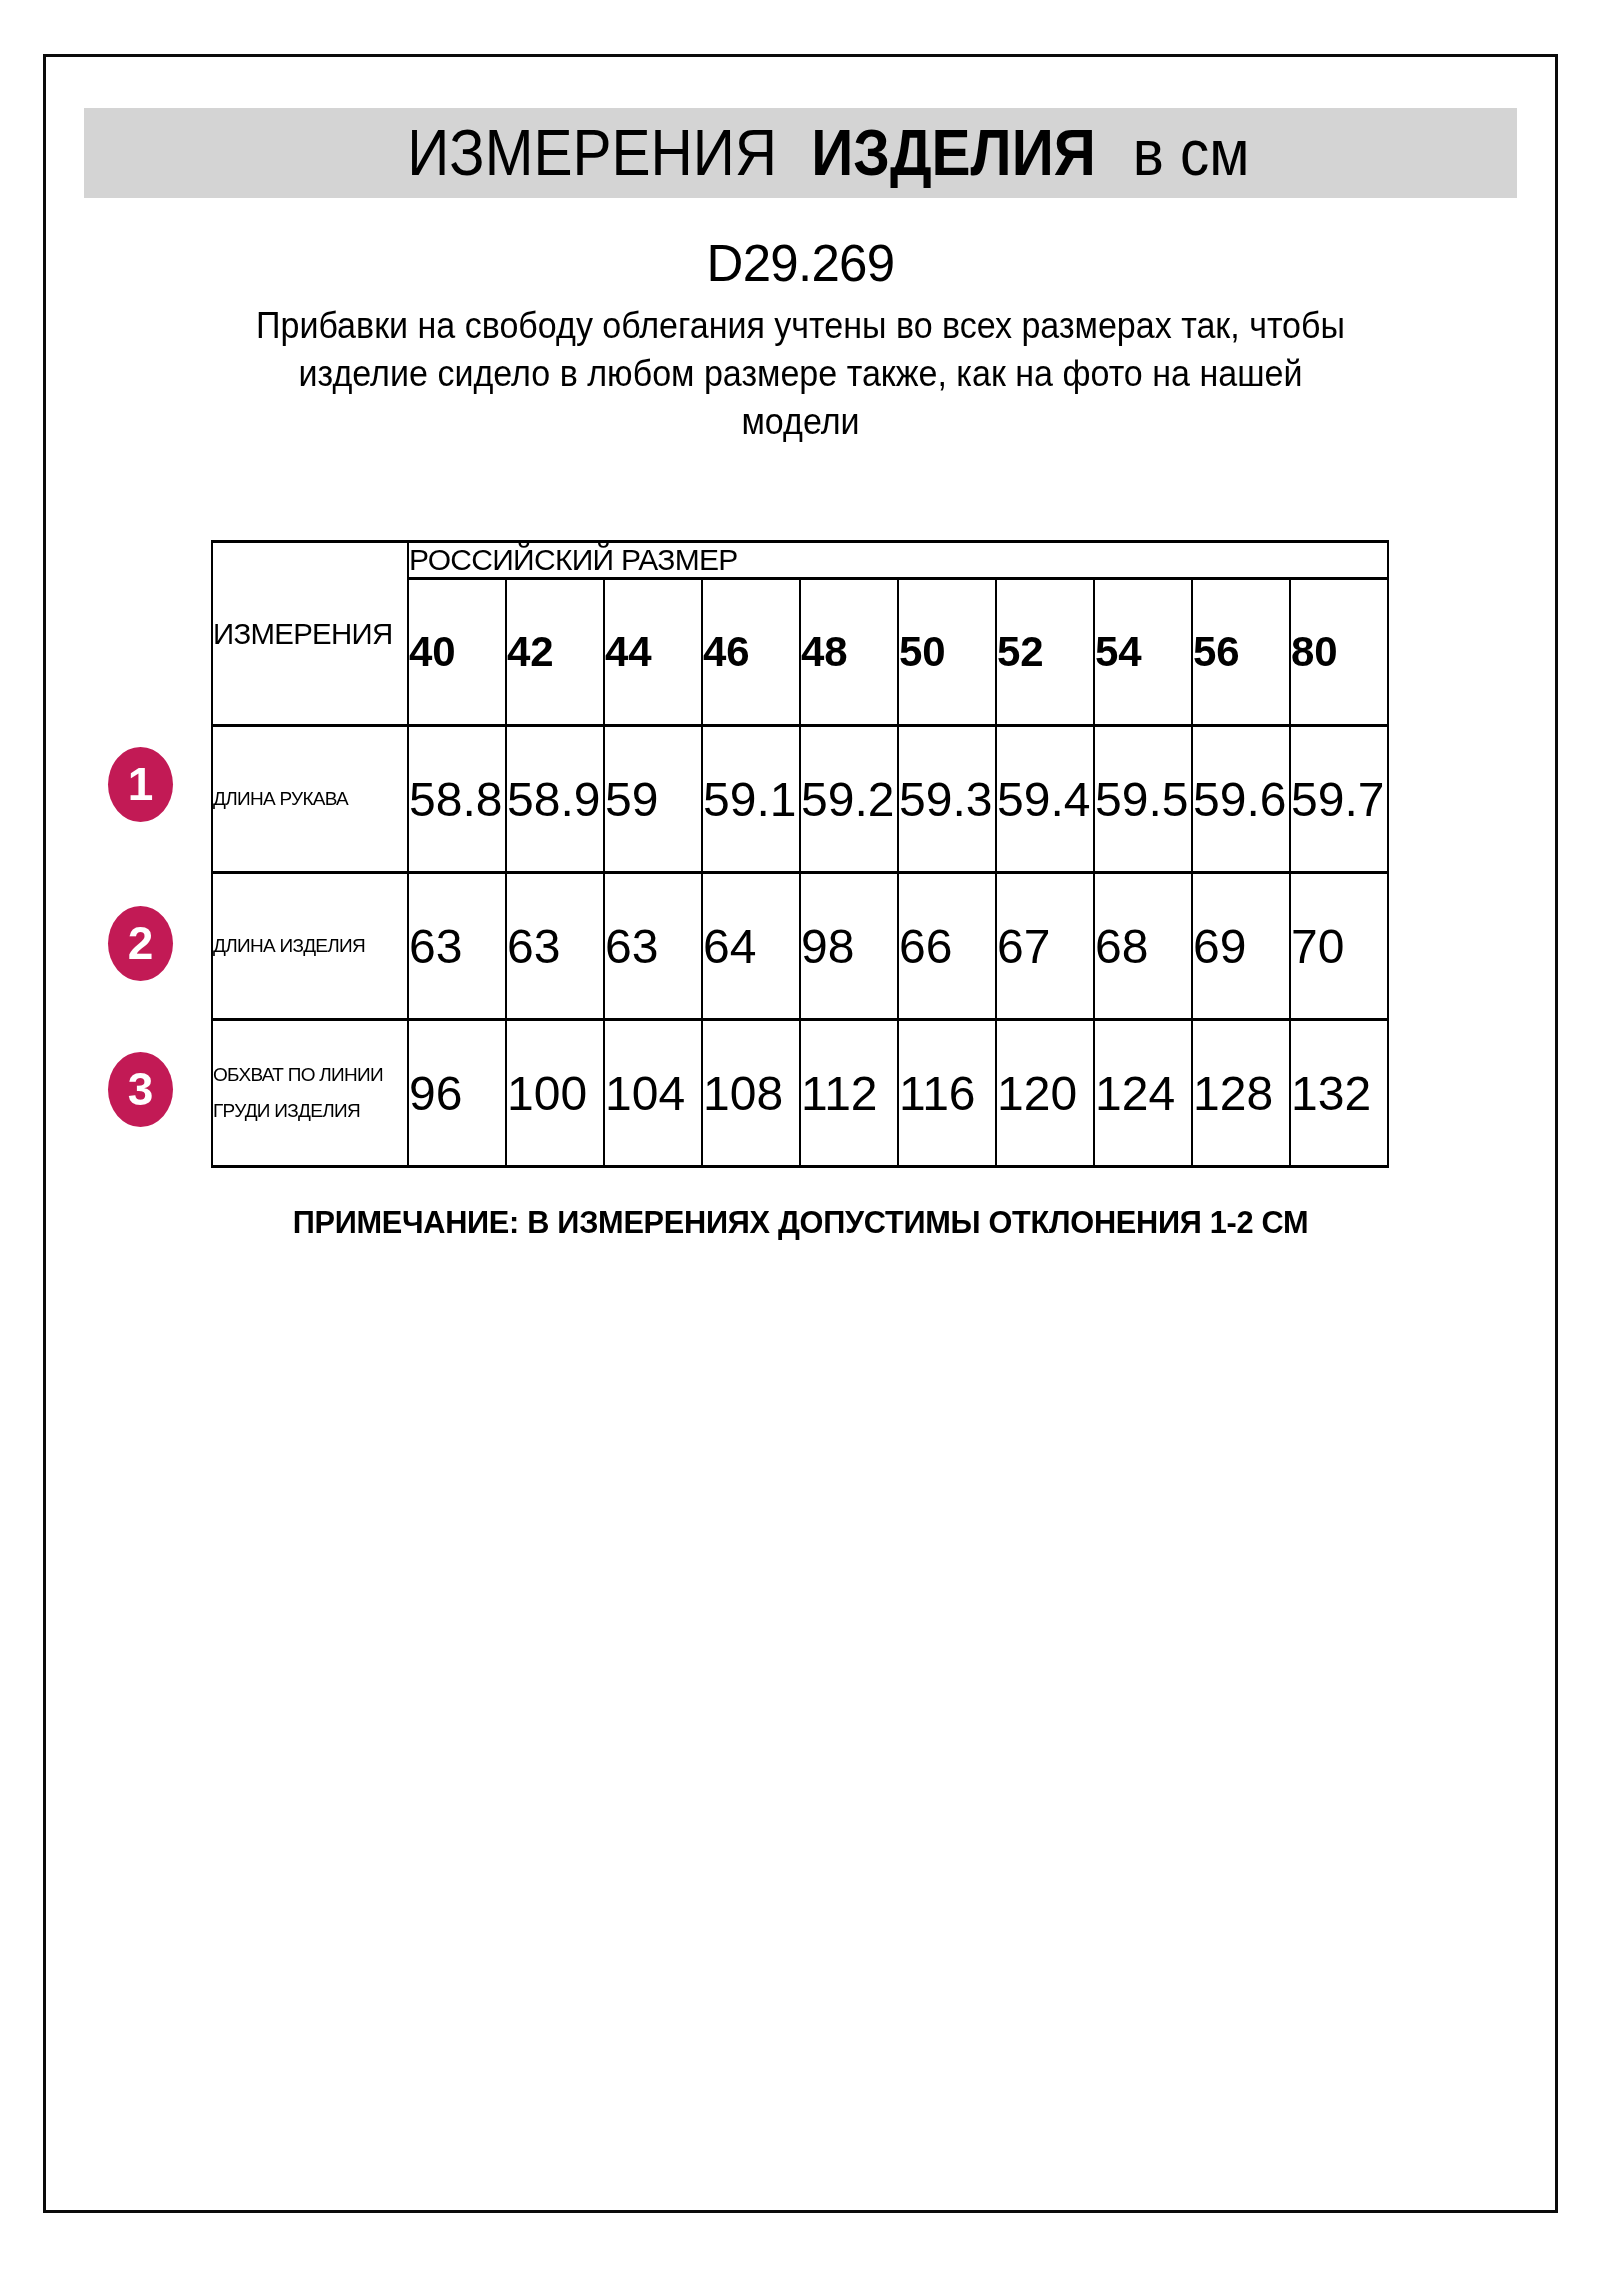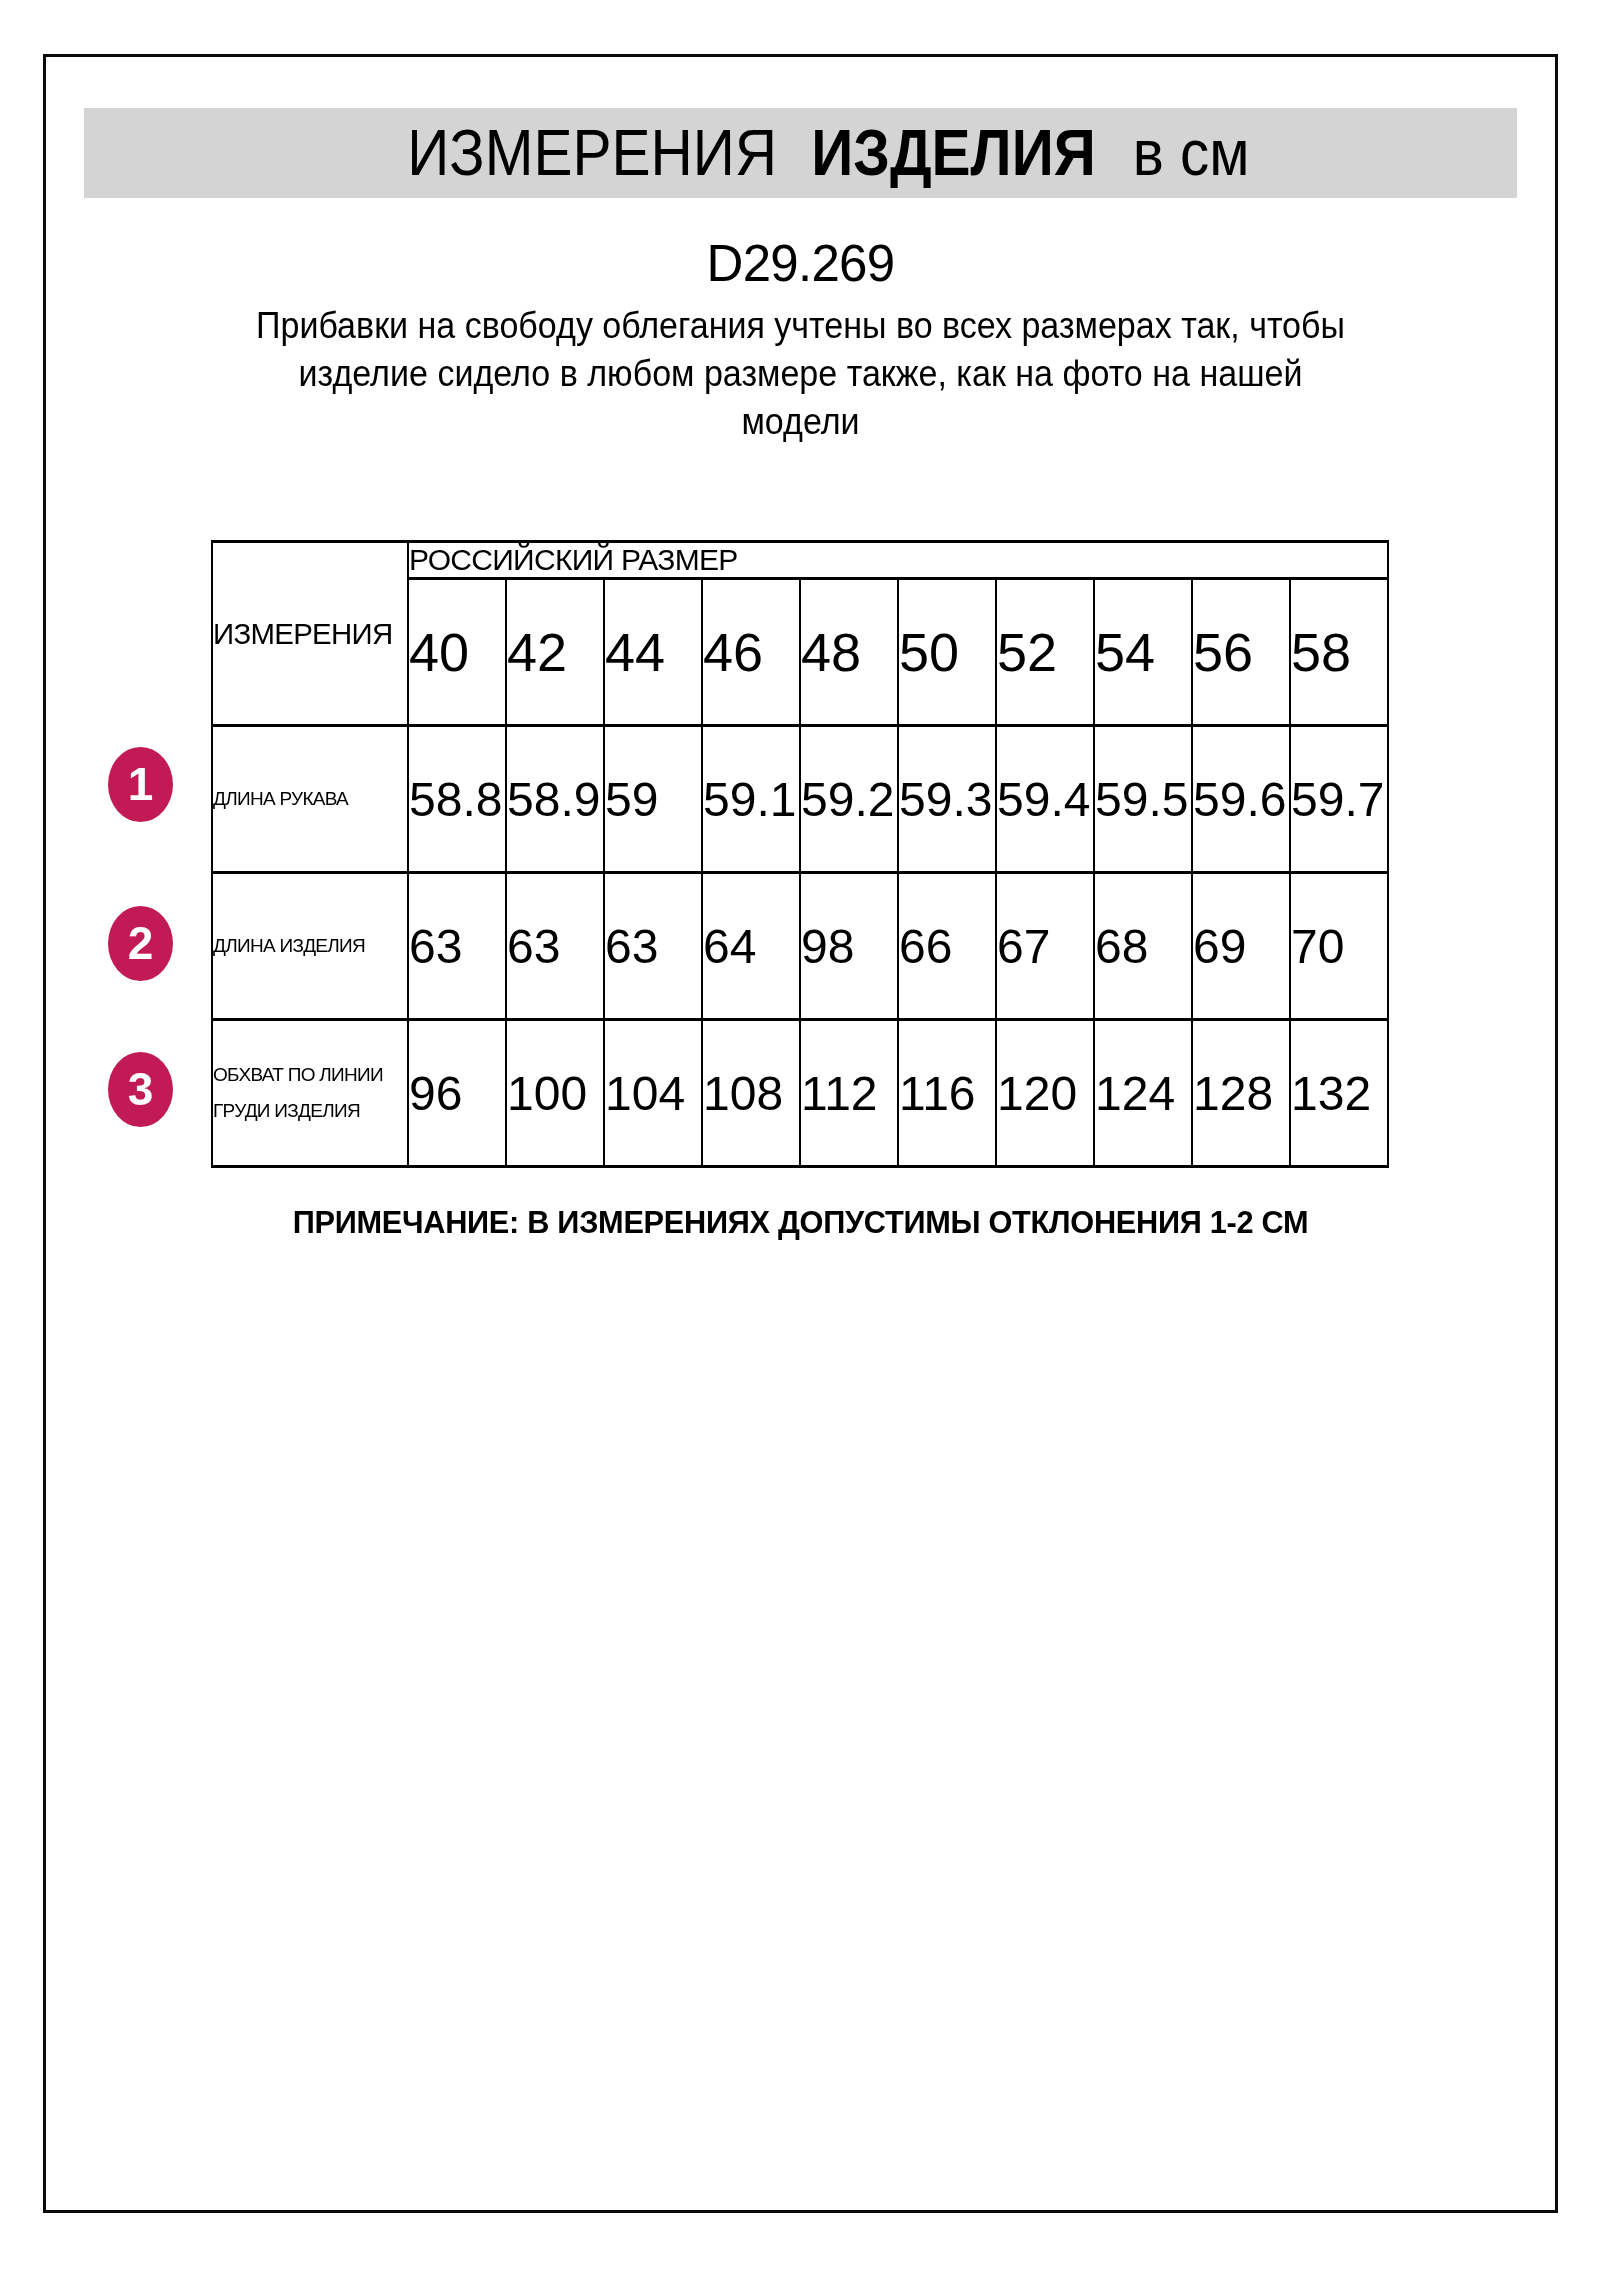--- a/index.html
+++ b/index.html
@@ -70,21 +70,21 @@
     padding: 0;
     overflow: hidden;
   }
   table.size-table { border: 2.6px solid #000; }
   col.c-label { width: 196px; }
   col.c-size  { width: 98px; }
   tr.r-group td { height: 33px; }
   tr.r-sizes td, tr.r-data td { height: 144px; }
   td.corner { font-size: 29.4px; letter-spacing: -0.7px; }
   td.group  { font-size: 30px; letter-spacing: -0.7px; }
-  td.size   { font-size: 54px; font-weight: 400; }
+  td.size   { font-size: 42px; font-weight: 700; }
   td.rlabel { font-size: 19px; line-height: 36px; padding: 0 11.8px; letter-spacing: -0.7px; }
   td.val    { font-size: 48px; }
   .badge {
     position: absolute;
     left: 108px;
     width: 65px; height: 75px;
     border-radius: 50%;
     background: #c21a55;
     color: #ffffff;
     text-align: center;
@@ -147,21 +147,21 @@
   <tr class="r-sizes">
     <td class="size">40</td>
     <td class="size">42</td>
     <td class="size">44</td>
     <td class="size">46</td>
     <td class="size">48</td>
     <td class="size">50</td>
     <td class="size">52</td>
     <td class="size">54</td>
     <td class="size">56</td>
-    <td class="size">58</td>
+    <td class="size">80</td>
   </tr>
   <tr class="r-data">
     <td class="rlabel">ДЛИНА РУКАВА</td>
     <td class="val">58.8</td>
     <td class="val">58.9</td>
     <td class="val">59</td>
     <td class="val">59.1</td>
     <td class="val">59.2</td>
     <td class="val">59.3</td>
     <td class="val">59.4</td>

